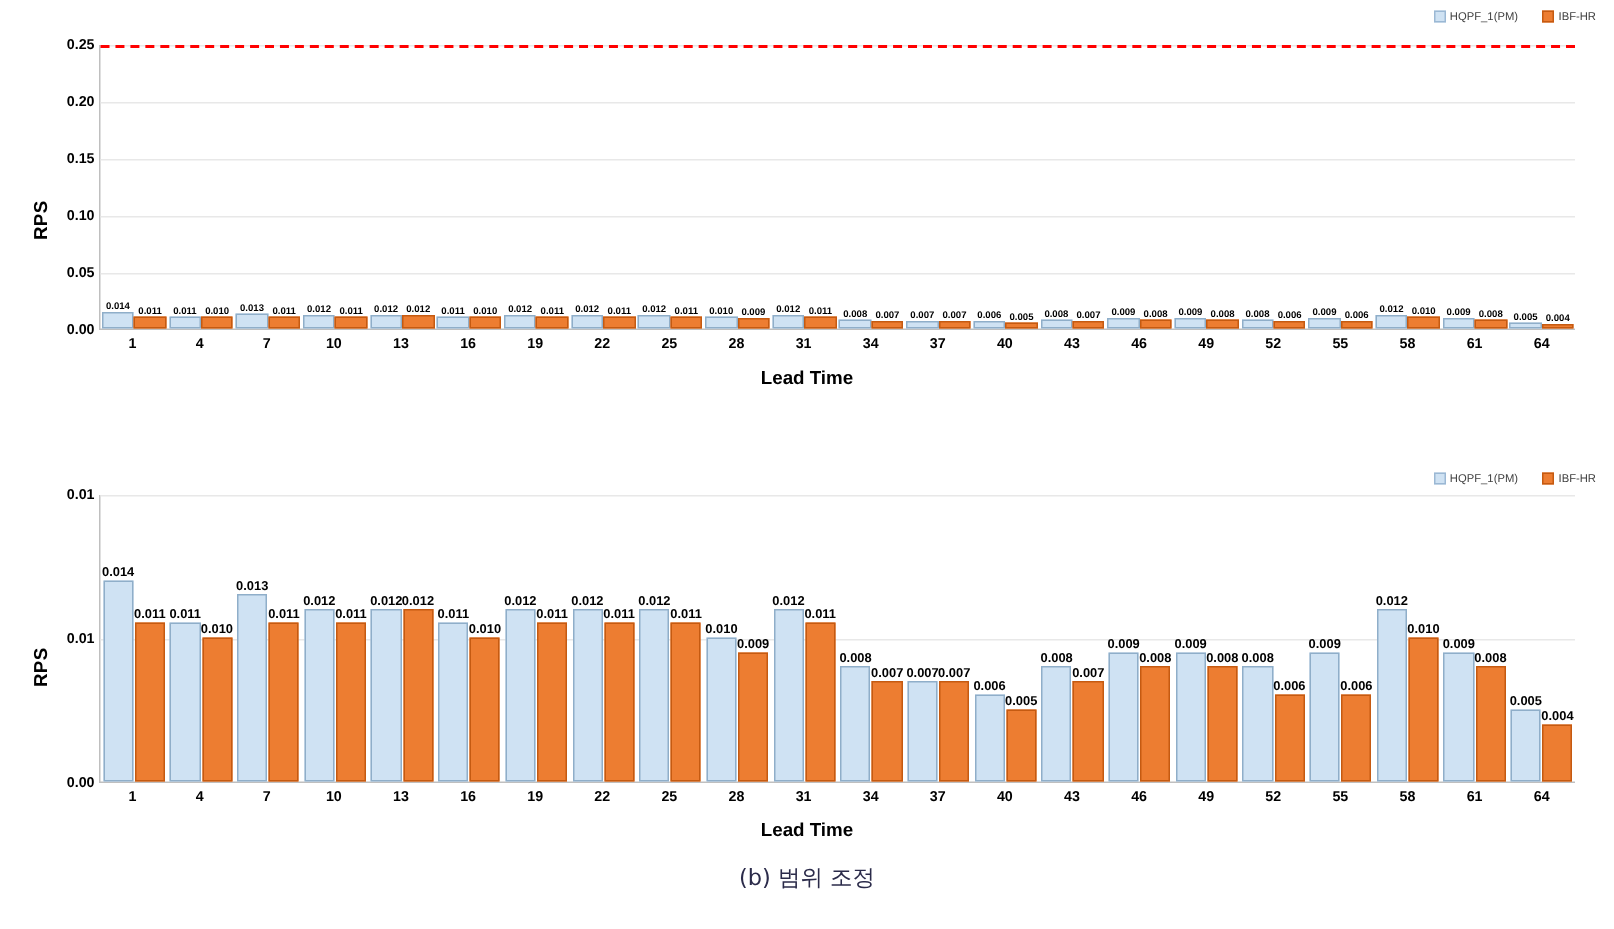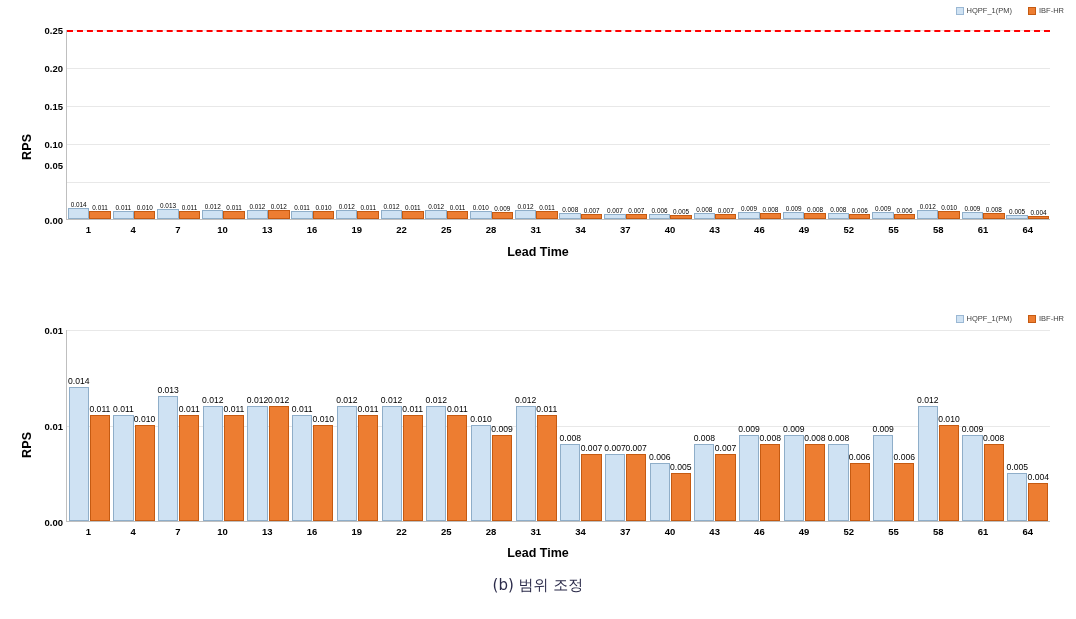--- a/index.html
+++ b/index.html
@@ -50,21 +50,21 @@
     font-size:9.5px;font-weight:bold;color:#000;
     transform:translateY(-50%);white-space:nowrap;
   }
   .redline{
     position:absolute;left:0;right:0;height:0;
     border-top:2.5px dashed #ff0000;
   }
 
   .bars{position:absolute;left:0;right:0;bottom:0;top:0;display:flex;}
   .group{flex:1 1 0;position:relative;height:100%;display:flex;
-         align-items:flex-end;justify-content:center;gap:0;}
+         align-items:flex-end;justify-content:center;gap:0;font-weight:bold;}
   .bar{position:relative;box-sizing:border-box;}
   .bar.blue{background:#cfe2f3;border:1px solid #8faec9;}
   .bar.orange{background:#ed7d31;border:1px solid #c55a11;}
   .dlabel{
     position:absolute;left:50%;transform:translateX(-50%);
     white-space:nowrap;color:#000;
   }
   #panel-a .dlabel{font-size:6.4px;bottom:100%;margin-bottom:1px;}
   #panel-b .dlabel{font-size:8.6px;bottom:100%;margin-bottom:2px;}
   #panel-a .bar{width:48%;}
@@ -94,21 +94,21 @@
         <span class="swatch sw-orange"></span>
         <span>IBF-HR</span>
       </div>
     </div>
 
     <div class="ylabel" style="left:20px;top:160px;">RPS</div>
 
     <div class="plot" id="plot-a" style="left:66px;top:30px;width:984px;height:190px;">
         <div class="ytick" style="top: 190px;">0.00</div>
         <div class="gridline" style="top: 152px;"></div>
-        <div class="ytick" style="top: 135px; text-align: right;">0.05</div>
+        <div class="ytick" style="top: 152px; text-align: right;">0.05</div>
         <div class="gridline" style="top: 114px;"></div>
         <div class="ytick" style="top: 114px;">0.10</div>
         <div class="gridline" style="top: 76px;"></div>
         <div class="ytick" style="top: 76px;">0.15</div>
         <div class="gridline" style="top: 38px;"></div>
         <div class="ytick" style="top: 38px;">0.20</div>
         <div class="gridline" style="top: 0px;"></div>
         <div class="ytick" style="top: 0px;">0.25</div>
         <div class="redline" style="top: 0px; border-top-color: rgb(255, 0, 0);"></div>
         <div class="bars">

